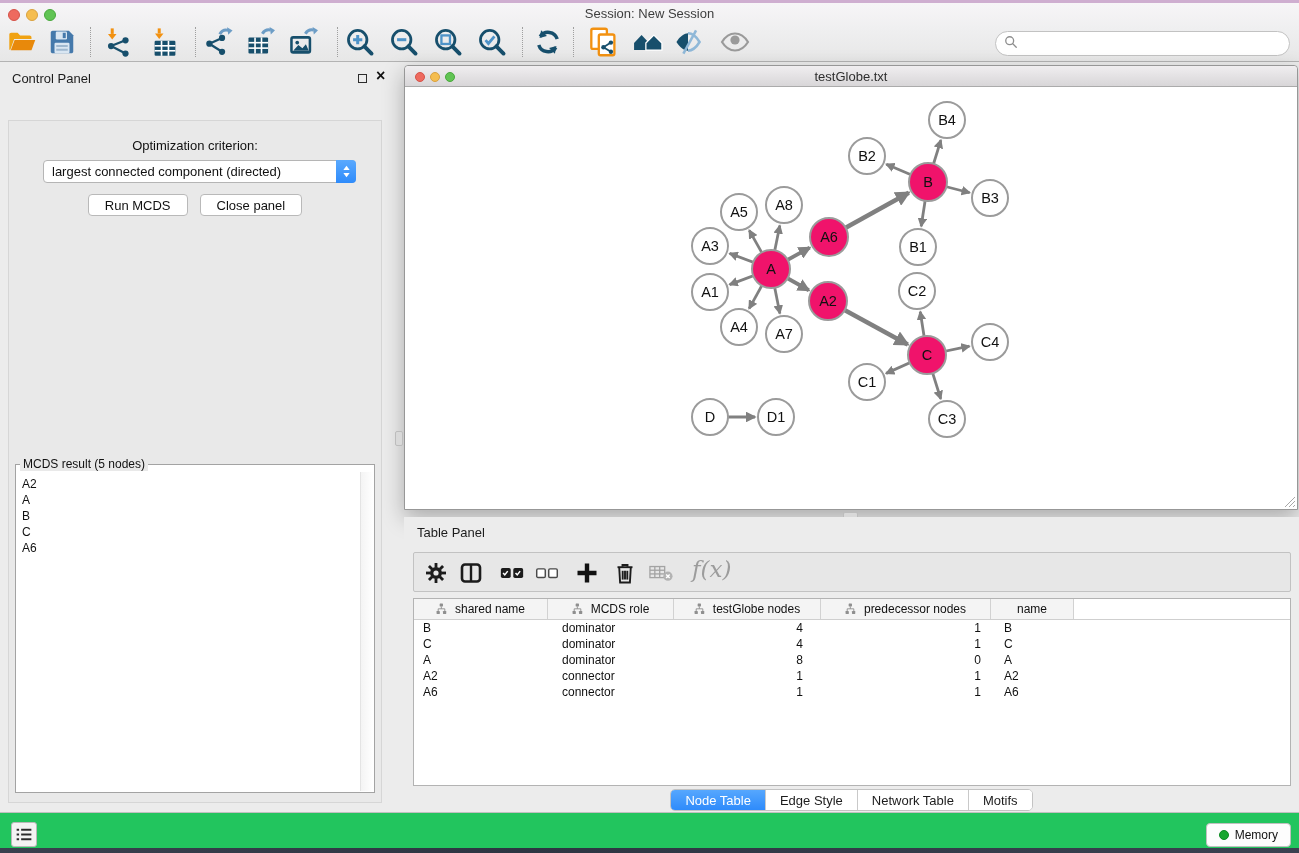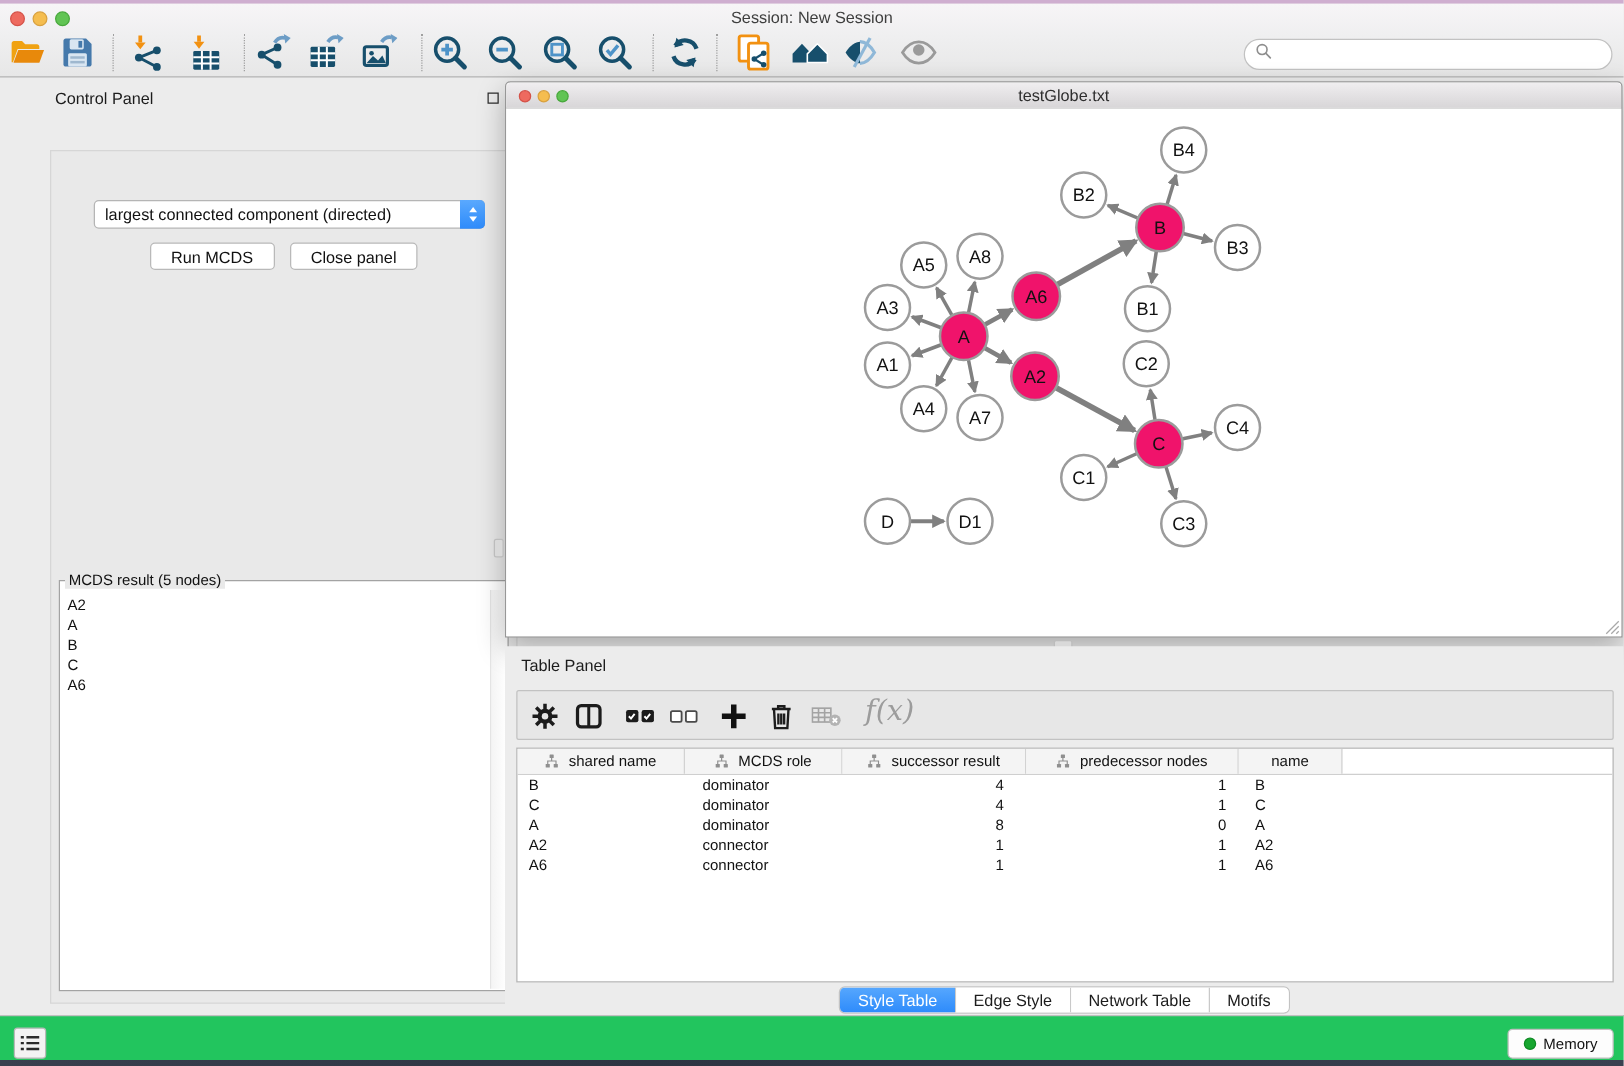--- a/index.html
+++ b/index.html
@@ -20,21 +20,21 @@
   .toolbar { position:absolute; left:0; top:20px; width:100%; height:39px; }
   .tbicon { position:absolute; top:2px; width:34px; height:34px; display:flex; align-items:center; justify-content:center; }
   .tbicon svg { width:30px; height:30px; }
   .tbsep { position:absolute; top:4px; width:0; height:30px; border-left:1px dotted #9f9f9f; }
   .searchbox { position:absolute; left:995px; top:8px; width:295px; height:25px; background:#fff;
                border:1px solid #c2c2c2; border-radius:13px; display:flex; align-items:center; padding-left:8px; gap:4px; }
   .searchbox svg { width:14px; height:14px; }
   .searchbox input { border:none; outline:none; flex:1; font-size:12px; background:transparent; height:20px; }
 
   
-  .control-panel { position:absolute; left:0; top:63px; width:390px; height:749px; background:#ececec;margin-left:32px; }
+  .control-panel { position:absolute; left:0; top:63px; width:390px; height:749px; background:#ececec; }
   .panel-head { position:absolute; left:0; top:0; width:100%; height:30px; }
   .panel-title { position:absolute; left:12px; top:8px; font-size:13px; color:#1c1c1c; }
   .float-btn { position:absolute; top:11px; width:9px; height:9px; border:1.5px solid #2c2c2c; background:transparent; }
   .close-btn { position:absolute; top:4px; font-size:16px; font-weight:700; color:#111; line-height:18px; }
   .cp-tabs { position:absolute; left:0; top:33px; width:100%; display:flex; justify-content:center; }
   .seg { display:inline-flex; border:1px solid #c3c3c3; border-radius:5px; overflow:hidden; background:#fff; height:22px; }
   .seg .tab { font-size:13px; color:#1c1c1c; background:#fff; padding:0 14px; line-height:21px; border-right:1px solid #c9c9c9; cursor:default; }
   .seg .tab:last-child { border-right:none; }
   .seg .tab.active { background:linear-gradient(#56a7fe,#2e8bfb); color:#fff; }
   .cp-content { position:absolute; left:8px; top:57px; width:374px; height:683px; background:#e9e9e9; border:1px solid #d6d6d6; }
@@ -281,20 +281,21 @@
       </div>
   </div>
 
   <div class="control-panel">
     <div class="panel-head">
       <span class="panel-title">Control Panel</span>
       <span class="float-btn" style="left:358px;"></span>
       <span class="close-btn" style="left:376px;">×</span>
     </div>
     <div class="cp-content">
+      <div class="opt-label">Optimization criterion:</div>
       <div class="opt-select">
         <span class="val">largest connected component (directed)</span>
         <span class="stepper">
           <svg viewBox="0 0 10 16">
               <path d="M5 1.5 8.5 6.2h-7z" fill="#fff"></path>
               <path d="M5 14.5 1.5 9.8h7z" fill="#fff"></path>
             </svg>
         </span>
       </div>
       <div class="btn-row">
@@ -510,21 +511,21 @@
             <span style="display: inline-flex;">
               <svg viewBox="0 0 12 13">
                 <g fill="#8f8f8f">
                   <rect x="4" y="0.5" width="3.6" height="3.2" rx="0.5"></rect>
                   <rect x="0.6" y="8.8" width="3.6" height="3.2" rx="0.5"></rect>
                   <rect x="7.6" y="8.8" width="3.6" height="3.2" rx="0.5"></rect>
                 </g>
                 <path d="M5.8 3.7v2.6M2.4 8.8V6.3h7.2v2.5" fill="none" stroke="#8f8f8f" stroke-width="1"></path>
               </svg>
             </span>
-            <span>successor result</span>
+            <span>testGlobe nodes</span>
           </div>
           <div class="dt-hcell" style="width: 170px;">
             <span style="display: inline-flex;">
               <svg viewBox="0 0 12 13">
                 <g fill="#8f8f8f">
                   <rect x="4" y="0.5" width="3.6" height="3.2" rx="0.5"></rect>
                   <rect x="0.6" y="8.8" width="3.6" height="3.2" rx="0.5"></rect>
                   <rect x="7.6" y="8.8" width="3.6" height="3.2" rx="0.5"></rect>
                 </g>
                 <path d="M5.8 3.7v2.6M2.4 8.8V6.3h7.2v2.5" fill="none" stroke="#8f8f8f" stroke-width="1"></path>
@@ -569,21 +570,21 @@
             <div class="dt-cell" style="width: 134px; text-align: left; padding-left: 9px;">A6</div>
             <div class="dt-cell" style="width: 126px; text-align: left; padding-left: 14px;">connector</div>
             <div class="dt-cell" style="width: 147px; text-align: right; padding-right: 18px;">1</div>
             <div class="dt-cell" style="width: 170px; text-align: right; padding-right: 10px;">1</div>
             <div class="dt-cell" style="width: 83px; text-align: left; padding-left: 13px;">A6</div>
           </div>
         </div>
     </div>
     <div class="tp-tabs" id="tp-tabs">
         <div class="seg">
-          <div class="tab active">Style Table</div>
+          <div class="tab active">Node Table</div>
           <div class="tab">Edge Style</div>
           <div class="tab">Network Table</div>
           <div class="tab">Motifs</div>
         </div>
       </div>
   </div>
 
   <div class="statusbar">
     <div class="list-btn">
       <svg viewBox="0 0 22 18">

